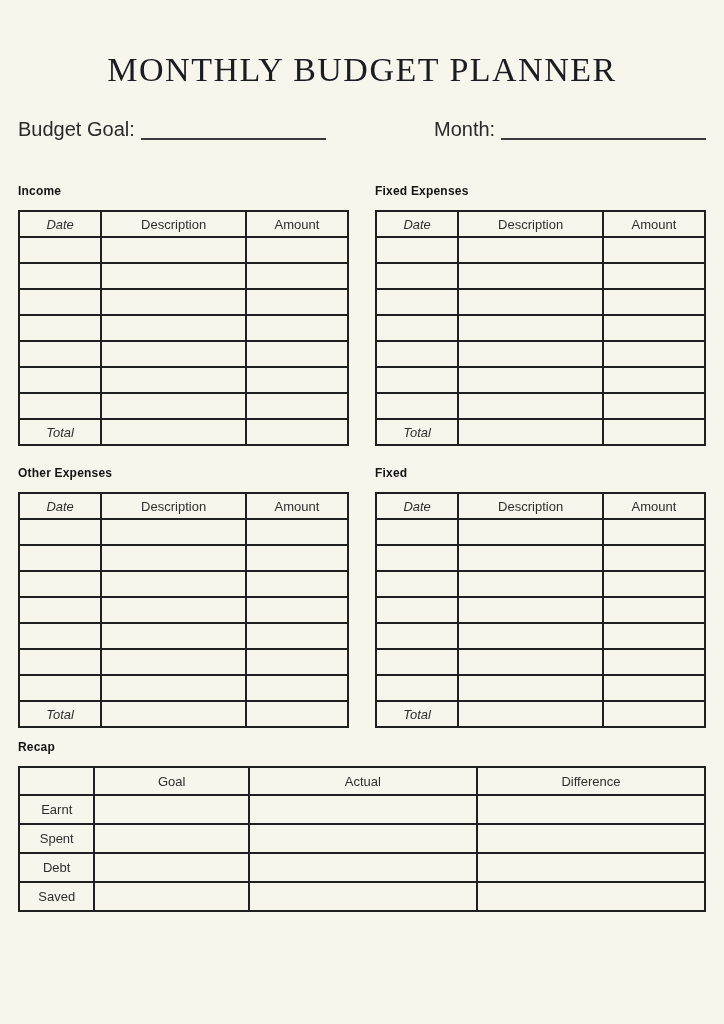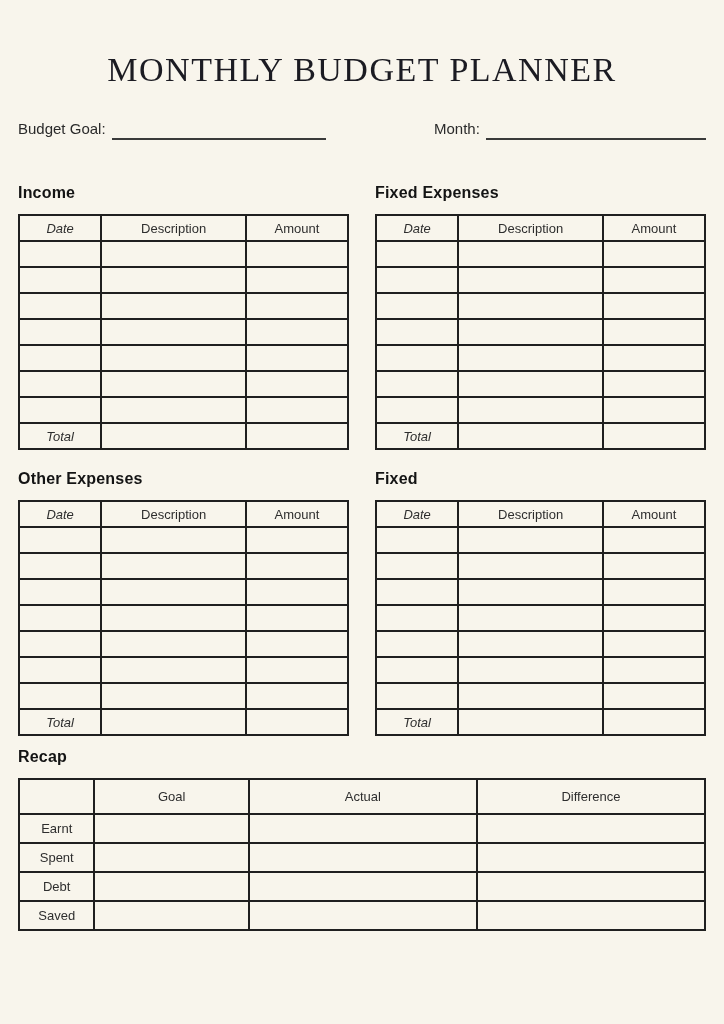--- a/index.html
+++ b/index.html
@@ -36,41 +36,41 @@
     align-items: flex-end;
   }
   .field {
     display: flex;
     align-items: flex-end;
     gap: 6px;
   }
   .field-budget { width: 308px; }
   .field-month  { width: 272px; }
   .field-label {
-    font-size: 15px;
+    font-size: 20px;
     line-height: 22px;
     color: #2A2A2A;
     white-space: nowrap;
   }
   .field-line {
     flex: 1;
     height: 21px;
     border-bottom: 2px solid #3A3A3A;
     font-size: 15px;
   }
   .tables-grid {
     margin-top: 44px;
     display: grid;
     grid-template-columns: 1fr 1fr;
     column-gap: 26px;
     row-gap: 20px;
   }
   .section-title {
     margin: 0 0 12px 0;
-    font-size: 16px;
+    font-size: 12px;
     font-weight: 700;
     letter-spacing: 0.2px;
     color: #141414;
   }
   table.ledger, table.recap {
     width: 100%;
     border-collapse: collapse;
     table-layout: fixed;
   }
   table.ledger th, table.ledger td,
@@ -83,21 +83,21 @@
     font-weight: 400;
     color: #2E2E2E;
     padding: 0;
     overflow: hidden;
   }
   table.ledger th, table.ledger td { height: 26px; }
   .c-date { width: 25%; font-style: italic; }
   .c-desc { width: 44%; }
   .c-amt  { width: 31%; }
   .recap-section { margin-top: 12px; }
-  table.recap th { height: 35px; }
+  table.recap th { height: 28px; }
   table.recap td { height: 29px; }
   .r-label  { width: 11%; }
   .r-goal   { width: 22.5%; }
   .r-actual { width: 33.25%; margin-left: 30px; }
   .r-diff   { width: 33.25%; }
 </style>
 </head>
 <body>
 
 <div class="page">

